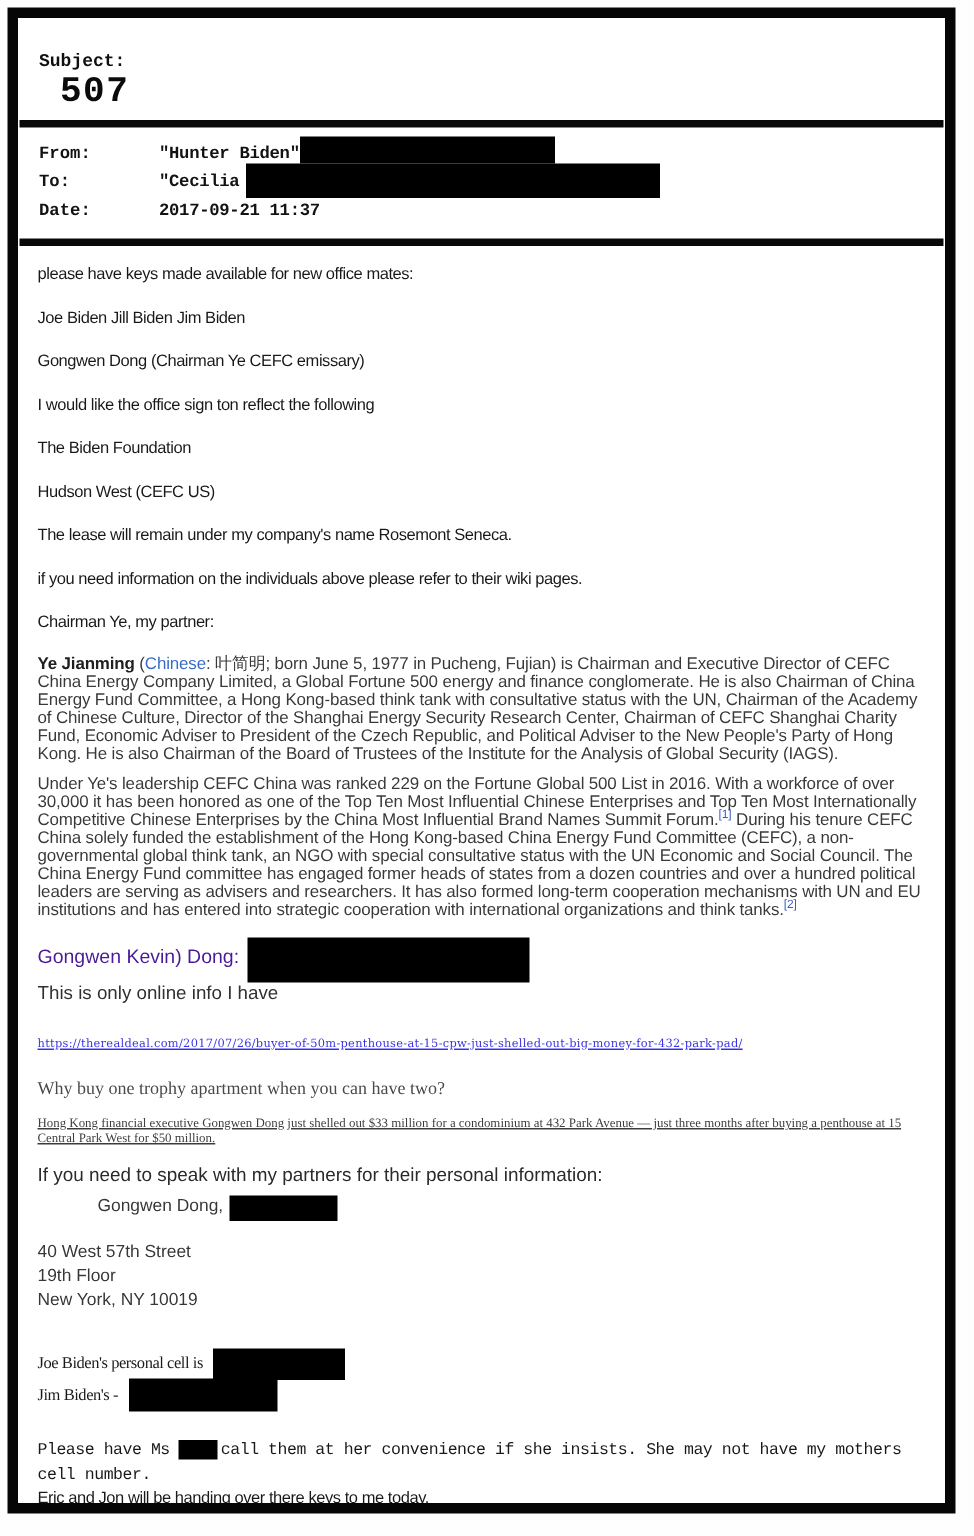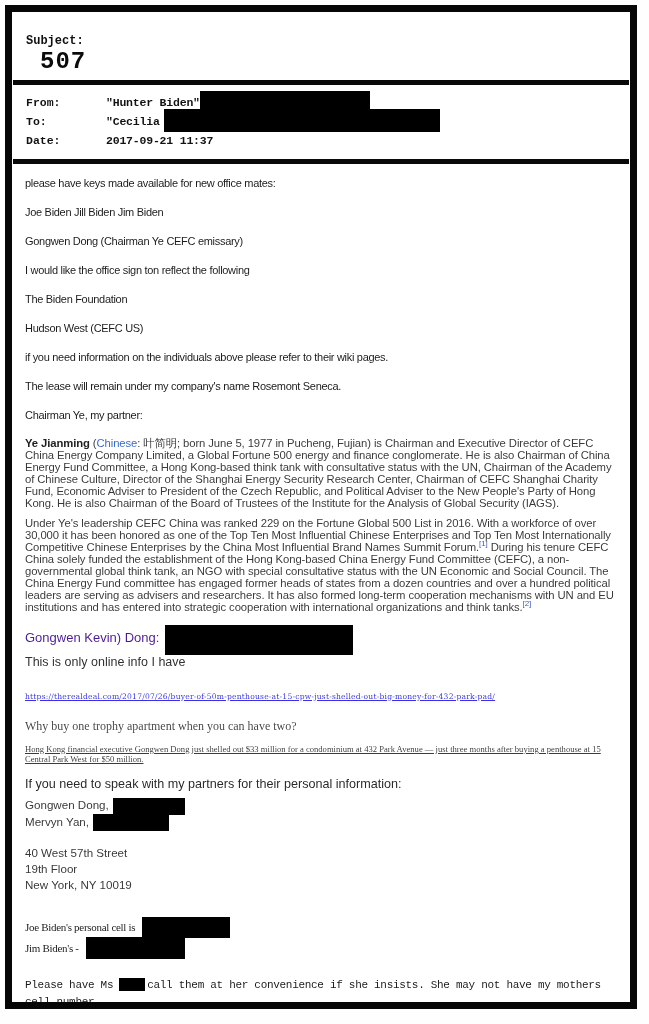--- a/index.html
+++ b/index.html
@@ -38,21 +38,21 @@
 
   .dong-row { display:flex; align-items:flex-start; margin-top:16px; font-size:13px; color:#4c1d95; }
   .dong-bar { width:188px; height:30px; background:#000; margin-left:6px; margin-top:-5px; }
   .online-info { font-size:12.5px; color:#333; margin:0 0 16px 0; }
 
   .tiny-link { display:inline-block; font-family:"DejaVu Serif",serif; font-size:7.6px; color:#3b35e0; text-decoration:underline; letter-spacing:0.2px; margin:2px 0 10px 0; }
   .tagline { font-family:"Liberation Serif","DejaVu Serif",serif; font-size:12px; color:#4a4a4a; margin:8px 0 10px 0; }
   .excerpt { font-family:"Liberation Serif","DejaVu Serif",serif; font-size:8.6px; line-height:10.6px; color:#3f3f3f; margin:0 0 12px 0;text-decoration:underline; }
 
   .speak { font-size:12.6px; color:#2d2d2d; margin:6px 0 7px 0; }
-  .partner-row { display:flex; align-items:flex-start; font-size:11.6px; color:#3a3a3a; height:17px; }
+  .partner-row { display:flex; align-items:flex-start; font-size:11.6px; color:#3a3a3a; height:17px;margin-left:40px; }
   .bar-p1 { width:72px; height:17px; background:#000; margin-left:4px; margin-top:0px; }
   .bar-p2 { width:76px; height:17px; background:#000; margin-left:4px; margin-top:-1px; }
 
   .address { font-size:11.6px; color:#3a3a3a; line-height:16px; margin:13px 0 24px 0; }
 
   .cell-row { display:flex; align-items:center; font-family:Liberation Serif, serif; font-size:11px; color:#1d1d1d; letter-spacing:-0.3px; }
   .bar-joe { width:88px; height:21px; background:#000; margin-left:7px; }
   .bar-jim { width:99px; height:22px; background:#000; margin-left:7px; margin-top:-1px; }
 
   .please { font-family:"Liberation Mono",monospace; font-size:11px; color:#1d1d1d; letter-spacing:-0.3px; line-height:17px; margin-top:18px; max-width:600px; }
@@ -90,22 +90,22 @@
     <div class="rule"></div>
 
     <div class="body">
 
       <p class="mono-p">please have keys made available for new office mates:</p>
       <p class="mono-p">Joe Biden Jill Biden Jim Biden</p>
       <p class="mono-p">Gongwen Dong (Chairman Ye CEFC emissary)</p>
       <p class="mono-p">I would like the office sign ton reflect the following</p>
       <p class="mono-p">The Biden Foundation</p>
       <p class="mono-p">Hudson West (CEFC US)</p>
+      <p class="mono-p">The lease will remain under my company's name Rosemont Seneca.</p>
       <p class="mono-p">if you need information on the individuals above please refer to their wiki pages.</p>
-      <p class="mono-p">The lease will remain under my company's name Rosemont Seneca.</p>
       <p class="mono-p">Chairman Ye, my partner:</p>
 
       
       <div class="wiki">
         <p class="wiki-p"><span class="wiki-bold">Ye Jianming</span><span> (</span><a class="wiki-link">Chinese</a><span>: 叶简明; born June 5, 1977 in Pucheng, Fujian) is Chairman and Executive Director of CEFC China Energy Company Limited, a Global Fortune 500 energy and finance conglomerate. He is also Chairman of China Energy Fund Committee, a Hong Kong-based think tank with consultative status with the UN, Chairman of the Academy of Chinese Culture, Director of the Shanghai Energy Security Research Center, Chairman of CEFC Shanghai Charity Fund, Economic Adviser to President of the Czech Republic, and Political Adviser to the New People's Party of Hong Kong. He is also Chairman of the Board of Trustees of the Institute for the Analysis of Global Security (IAGS).</span></p>
         <p class="wiki-p"><span>Under Ye's leadership CEFC China was ranked 229 on the Fortune Global 500 List in 2016. With a workforce of over 30,000 it has been honored as one of the Top Ten Most Influential Chinese Enterprises and Top Ten Most Internationally Competitive Chinese Enterprises by the China Most Influential Brand Names Summit Forum.</span><a class="wiki-ref">[1]</a><span> During his tenure CEFC China solely funded the establishment of the Hong Kong-based China Energy Fund Committee (CEFC), a non-governmental global think tank, an NGO with special consultative status with the UN Economic and Social Council. The China Energy Fund committee has engaged former heads of states from a dozen countries and over a hundred political leaders are serving as advisers and researchers. It has also formed long-term cooperation mechanisms with UN and EU institutions and has entered into strategic cooperation with international organizations and think tanks.</span><a class="wiki-ref">[2]</a></p>
       </div>
 
       
       <div class="dong-row">
@@ -116,24 +116,20 @@
 
       <a class="tiny-link">https://therealdeal.com/2017/07/26/buyer-of-50m-penthouse-at-15-cpw-just-shelled-out-big-money-for-432-park-pad/</a>
       <div class="tagline">Why buy one trophy apartment when you can have two?</div>
       <div class="excerpt">Hong Kong financial executive Gongwen Dong just shelled out $33 million for a condominium at 432 Park Avenue — just three months after buying a penthouse at 15 Central Park West for $50 million.</div>
 
       <div class="speak">If you need to speak with my partners for their personal information:</div>
 
       <div class="partner-row">
         <span>Gongwen Dong,</span>
         <div class="redact bar-p1"></div>
-      </div>
-      <div class="partner-row">
-        <span>Mervyn Yan,</span>
-        <div class="redact bar-p2"></div>
       </div>
 
       <div class="address">
         <div>40 West 57th Street</div>
         <div>19th Floor</div>
         <div>New York, NY 10019</div>
       </div>
 
       <div class="cell-row">
         <span>Joe Biden's personal cell is</span>

